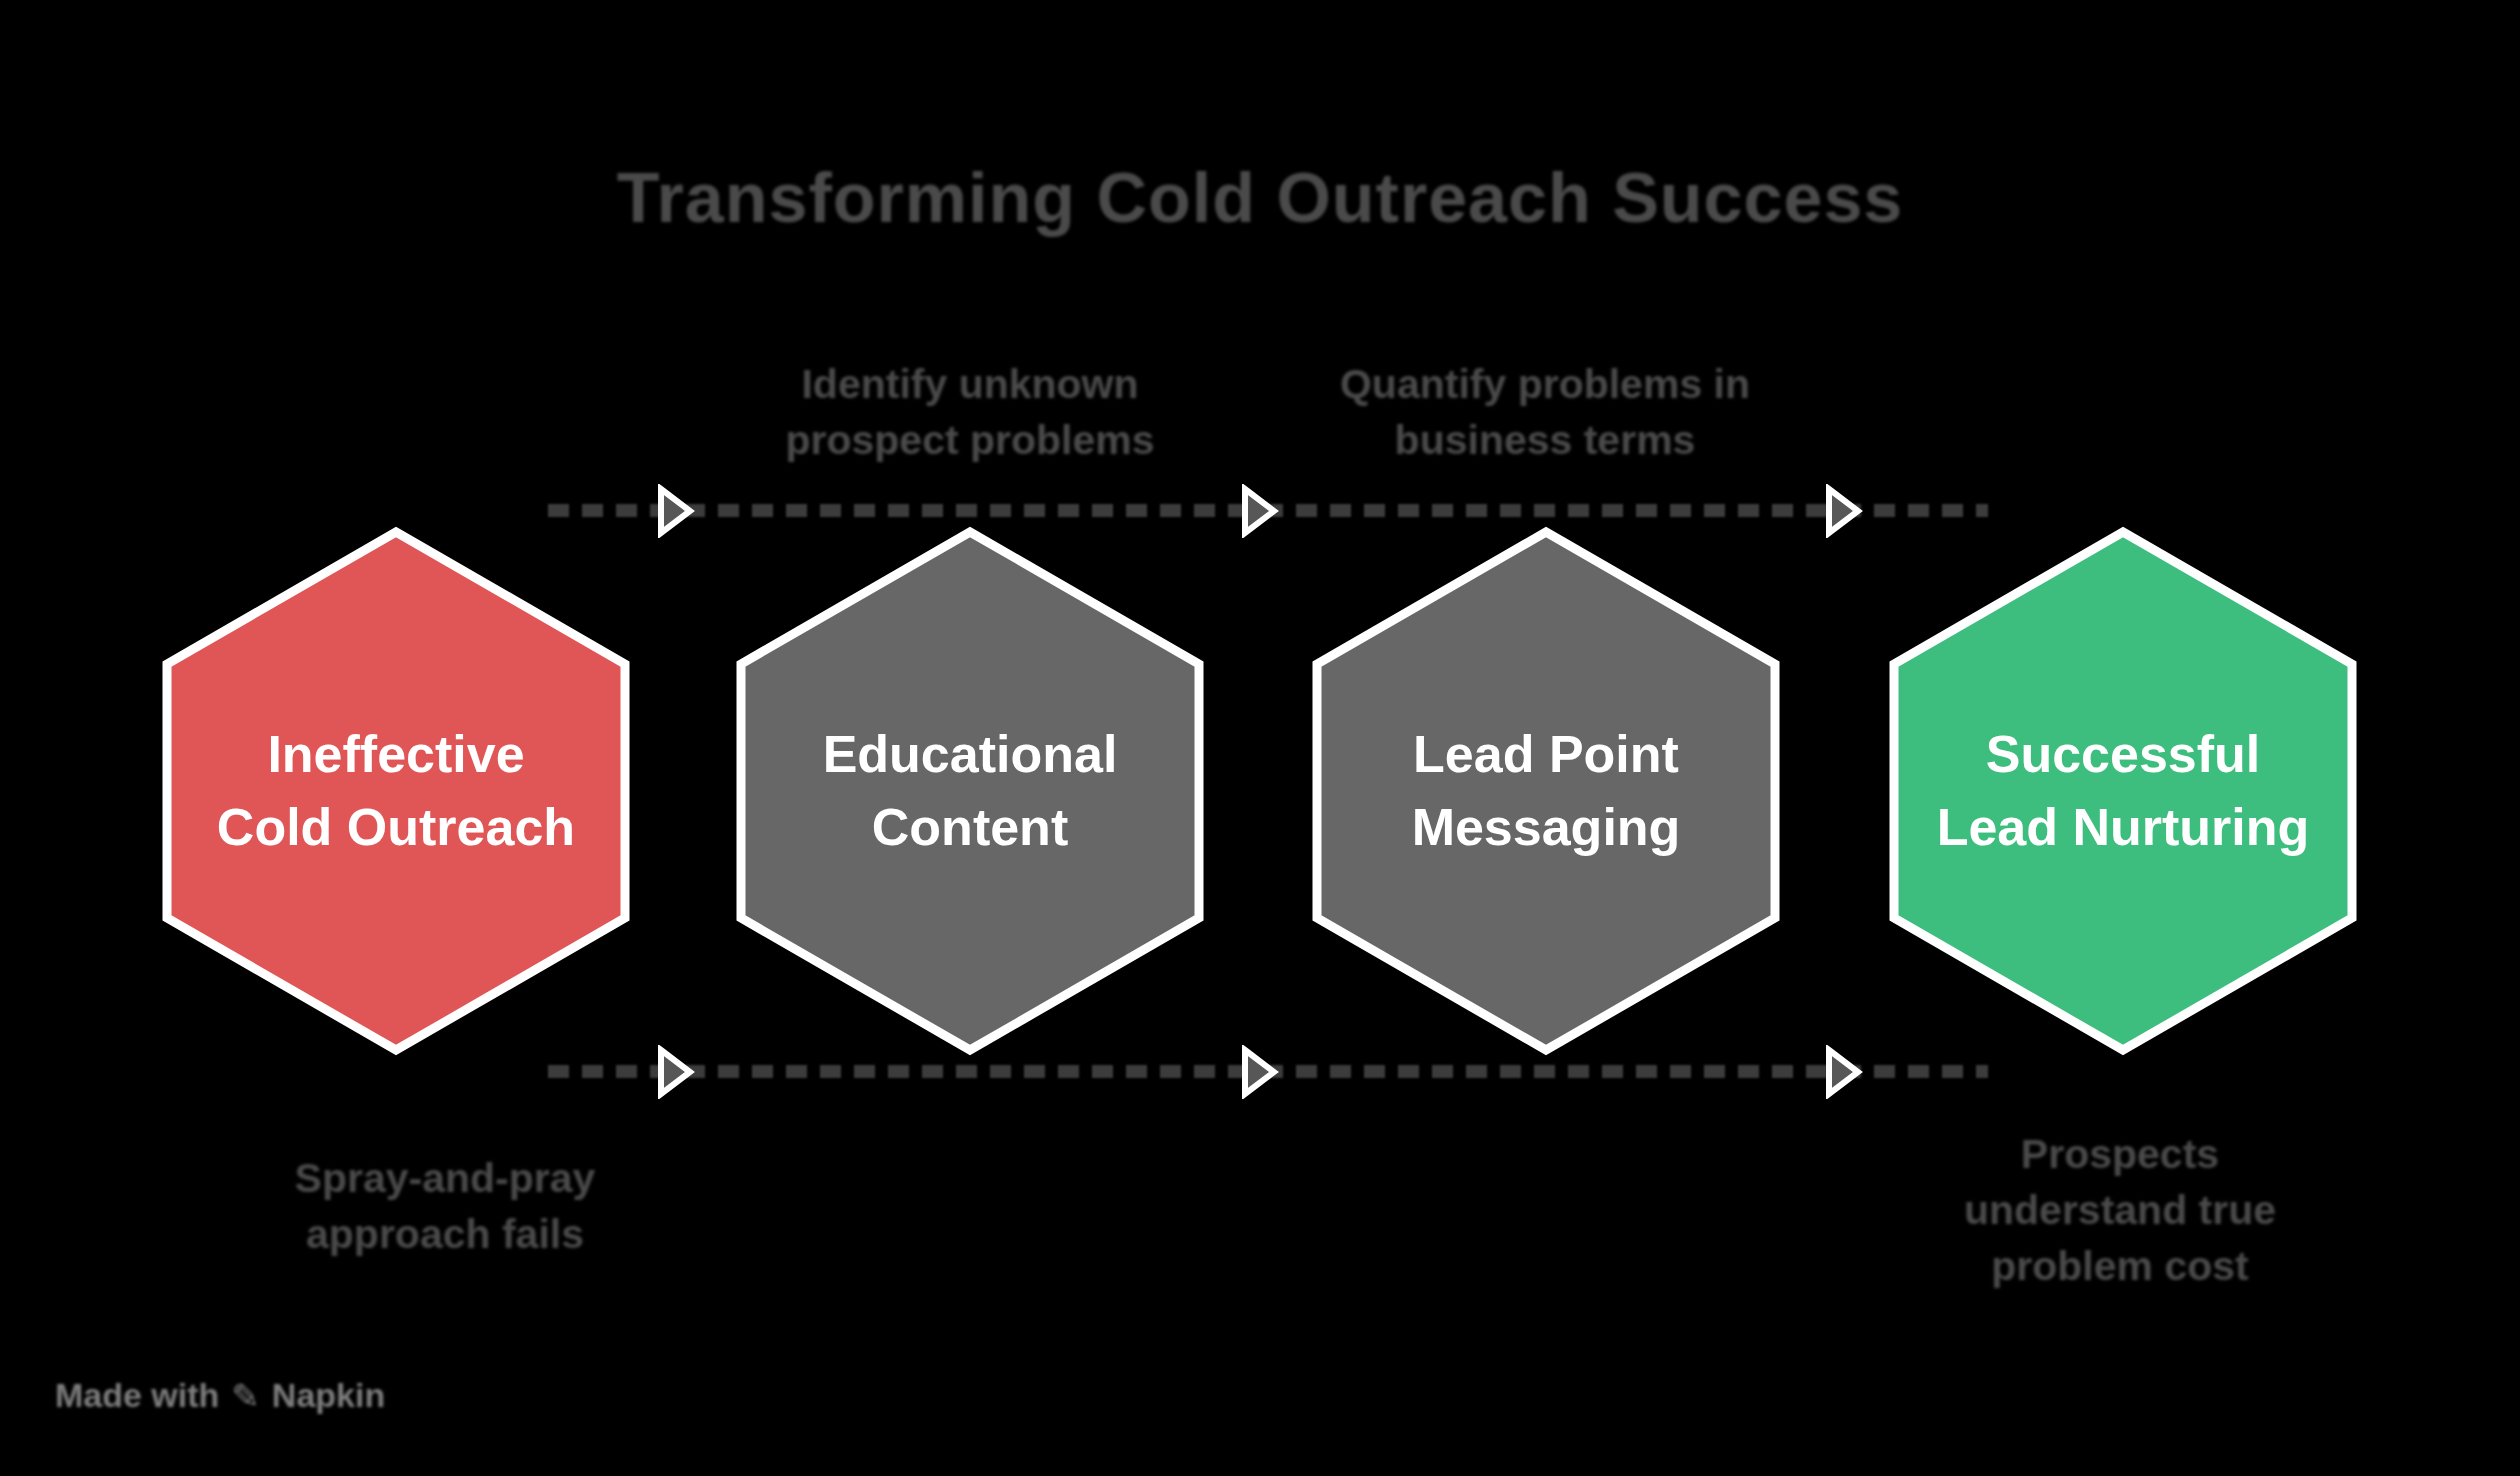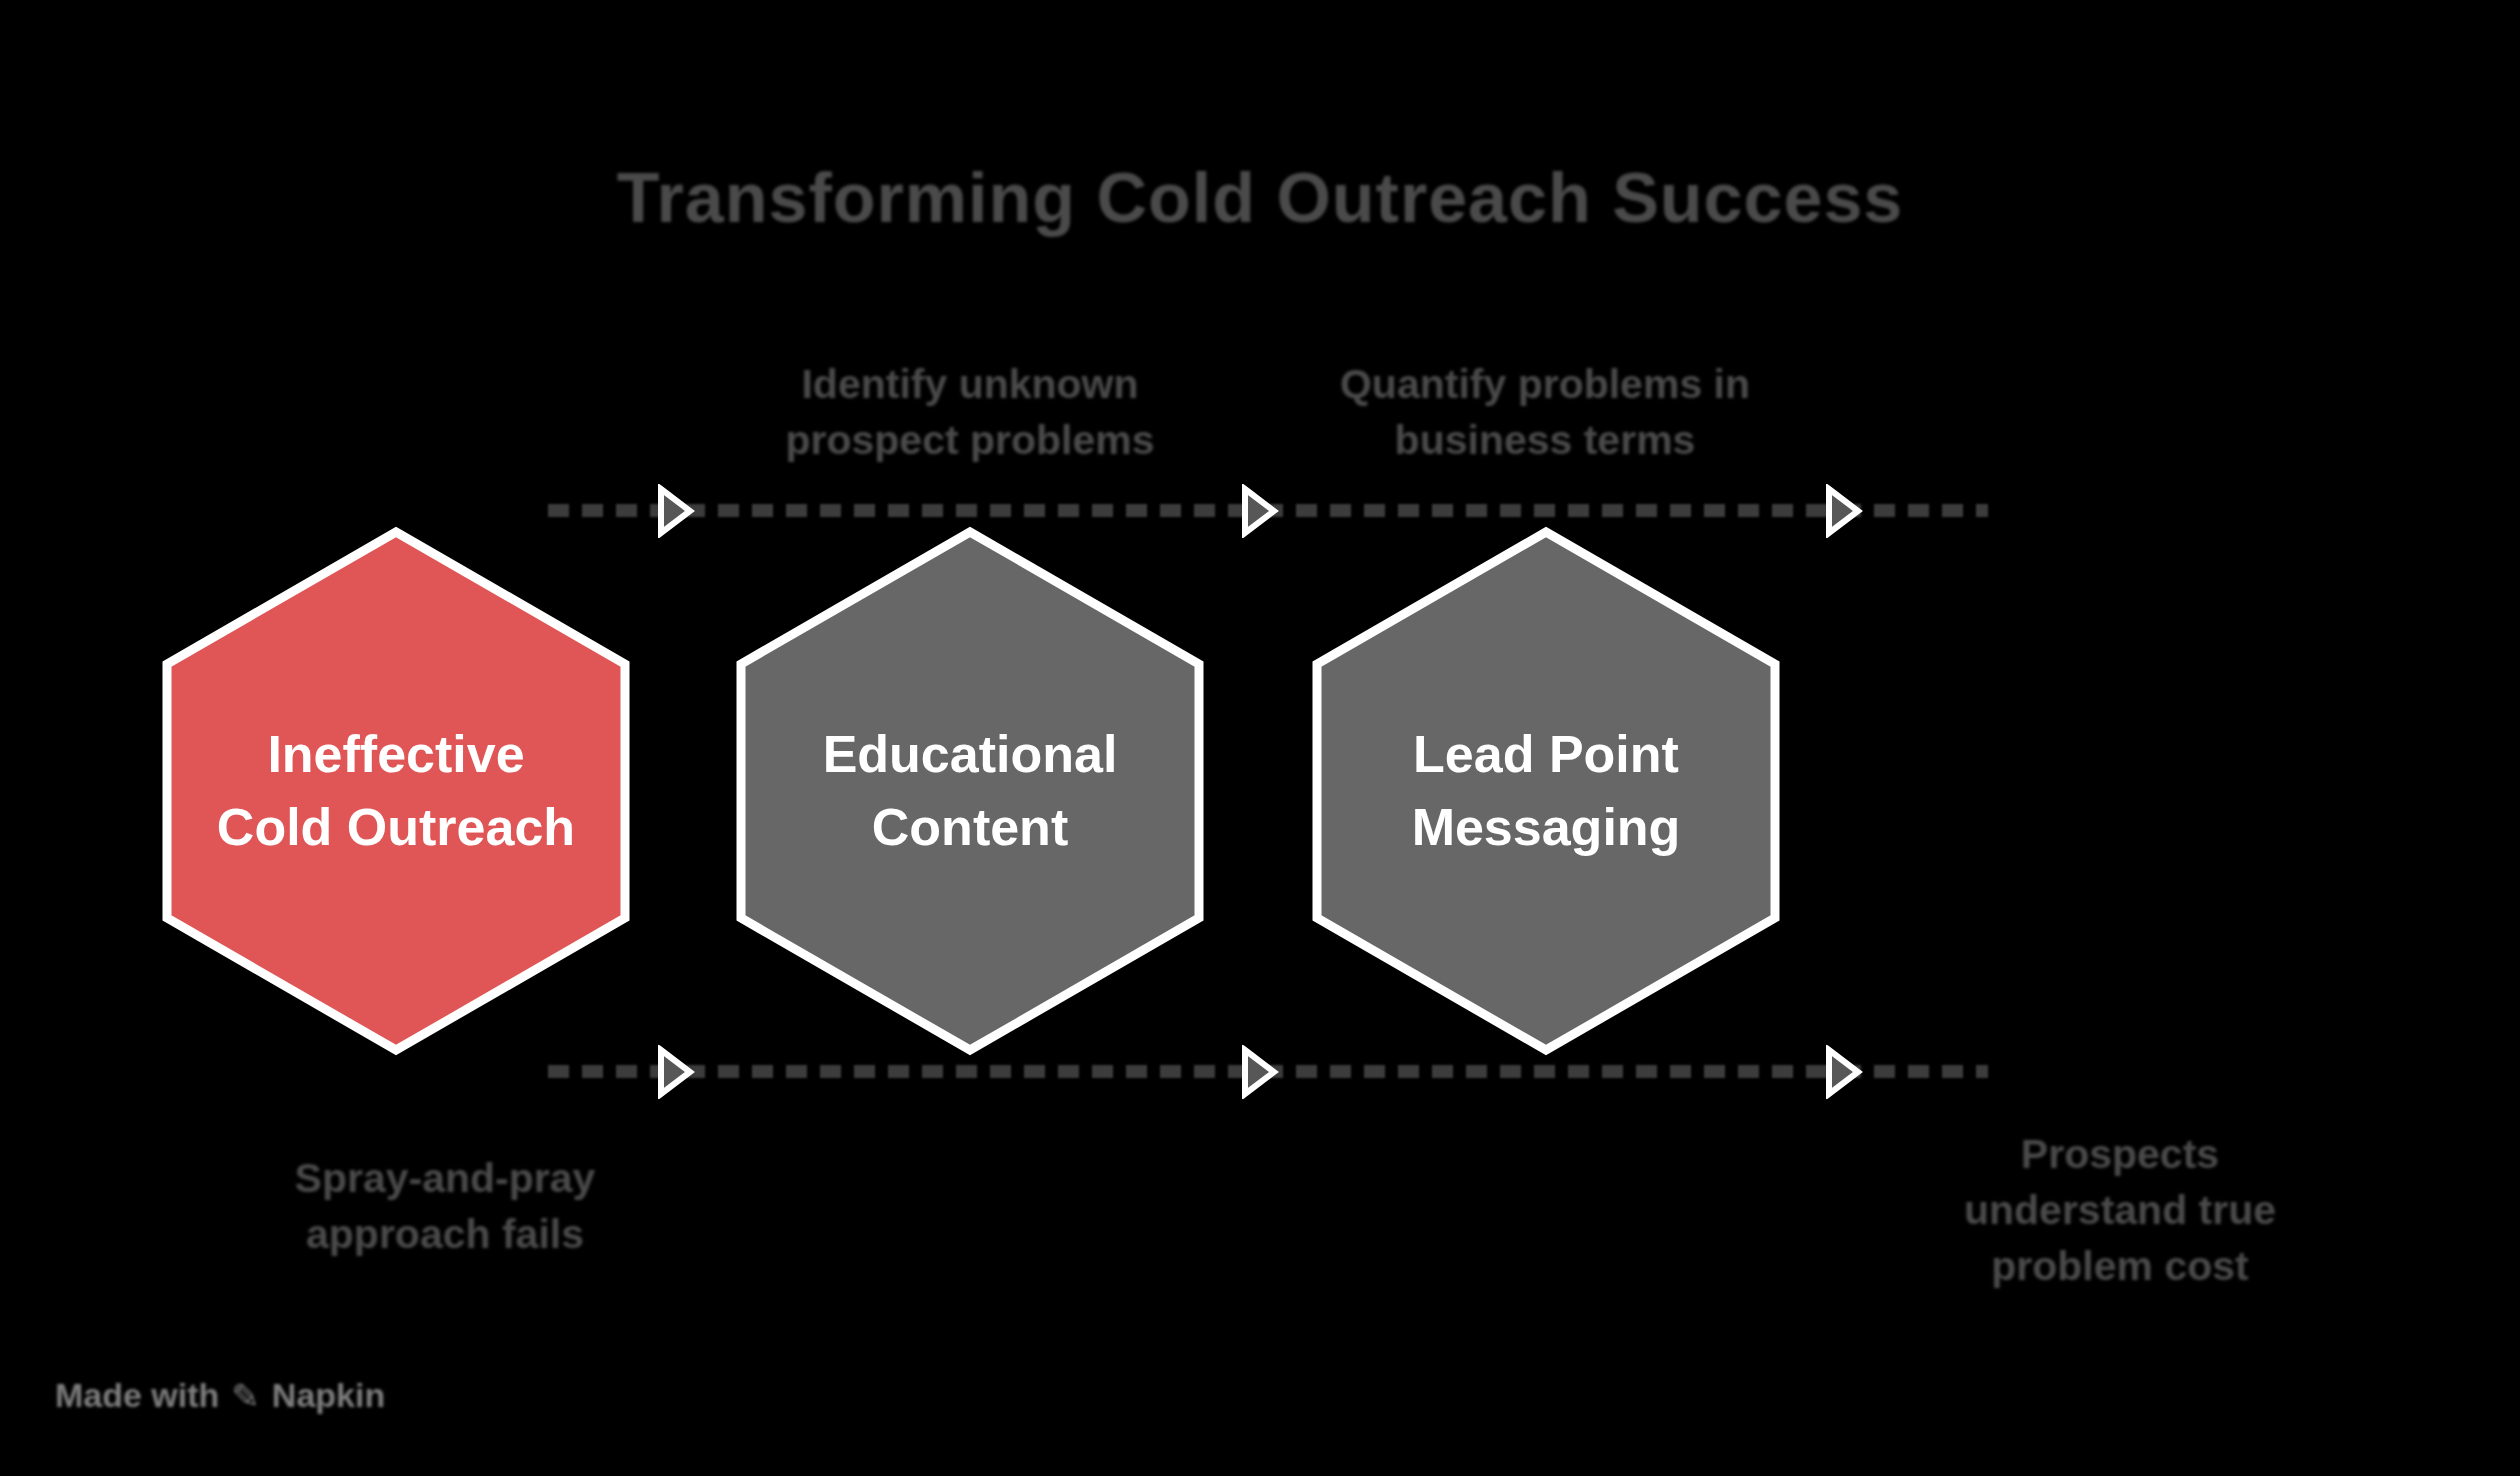--- a/index.html
+++ b/index.html
@@ -142,20 +142,27 @@
   </div>
 
   <div class="hexagon" style="left:1311px;">
     <svg width="470" height="530" viewBox="0 0 470 530">
       <polygon points="235,6 464,138 464,392 235,524 6,392 6,138" stroke="#ffffff" stroke-width="9" stroke-linejoin="miter" fill="#676767"></polygon>
     </svg>
     <div class="hex-label">Lead Point
 Messaging</div>
   </div>
 
+  <div class="hexagon" style="left:1888px;">
+    <svg width="470" height="530" viewBox="0 0 470 530">
+      <polygon points="235,6 464,138 464,392 235,524 6,392 6,138" stroke="#ffffff" stroke-width="9" stroke-linejoin="miter" fill="#3DBE7E"></polygon>
+    </svg>
+    <div class="hex-label">Successful
+Lead Nurturing</div>
+  </div>
 
   <div class="dash-line" style="top:1065px;"></div>
   <svg class="arrowhead" style="left:657px; top:1045px;" viewBox="0 0 38 54">
     <polygon points="4,5 33,27 4,49" stroke="#ffffff" stroke-width="6" fill="#575757"></polygon>
   </svg>
   <svg class="arrowhead" style="left:1241px; top:1045px;" viewBox="0 0 38 54">
     <polygon points="4,5 33,27 4,49" stroke="#ffffff" stroke-width="6" fill="#575757"></polygon>
   </svg>
   <svg class="arrowhead" style="left:1825px; top:1045px;" viewBox="0 0 38 54">
     <polygon points="4,5 33,27 4,49" stroke="#ffffff" stroke-width="6" fill="#575757"></polygon>

